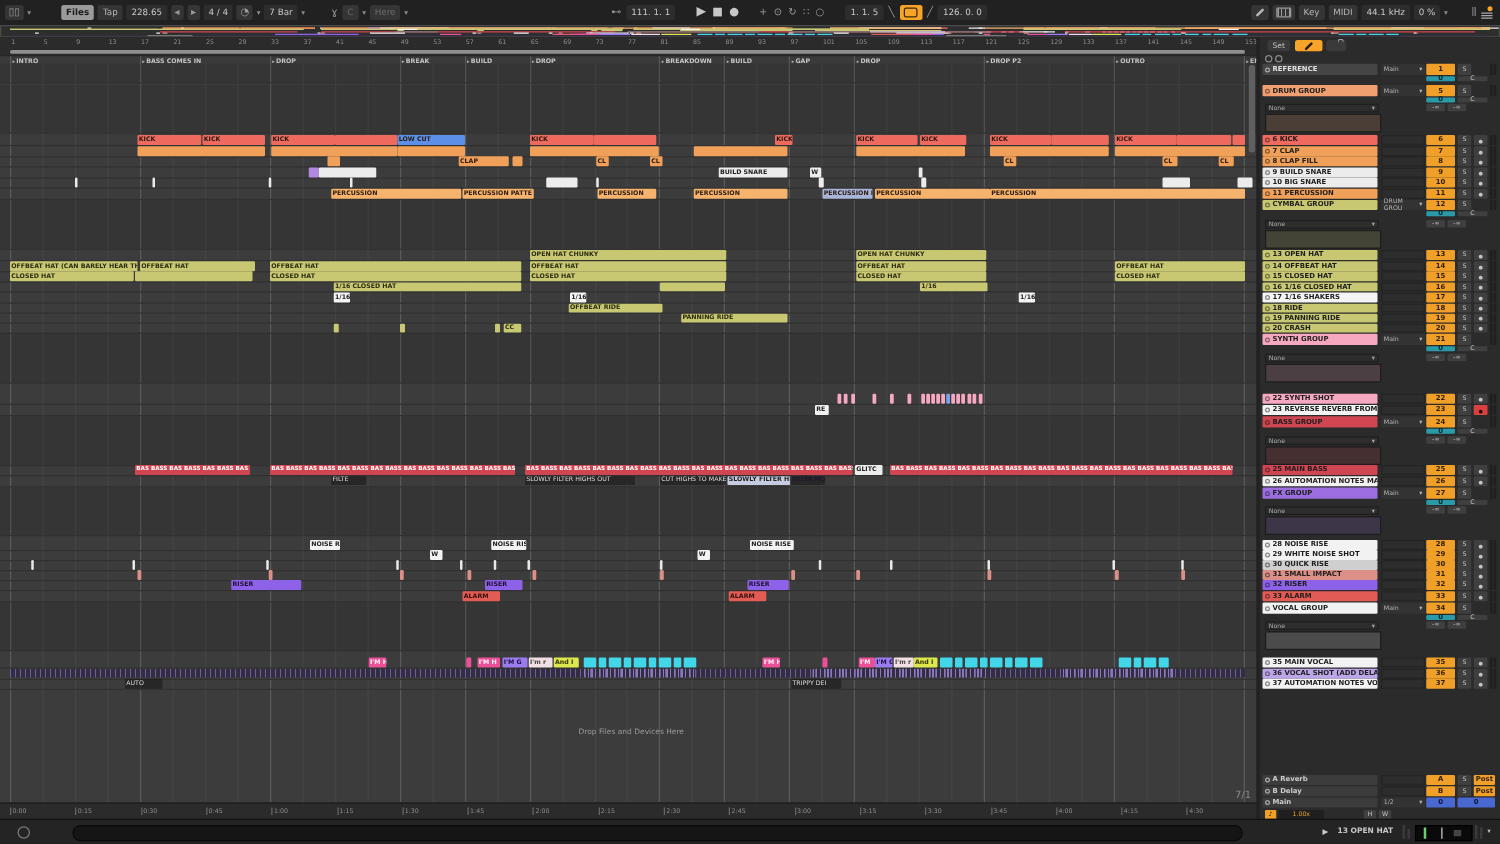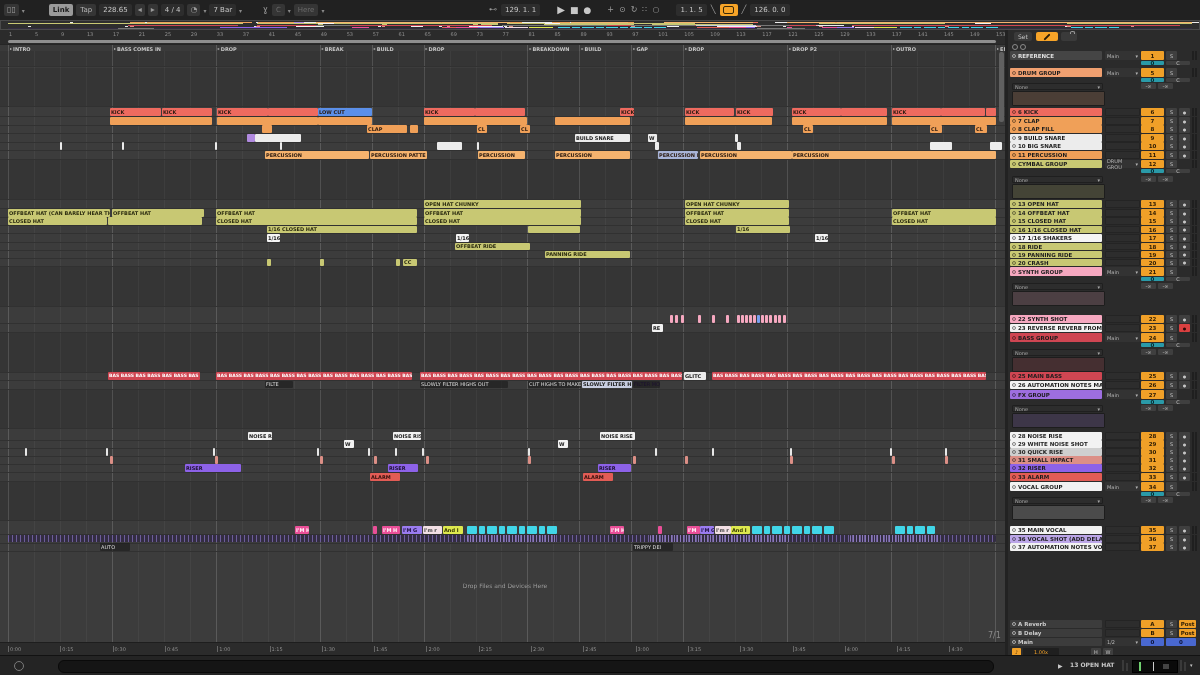--- a/index.html
+++ b/index.html
@@ -87,58 +87,81 @@
 </head>
 <body>
 
 <div id="stage">
 
   <div class="toolbar">
     <div class="tb" style="left:4px;">
       <span class="tico">▯▯</span>
       <span class="caret">▾</span>
       <span style="width:18px;"></span>
-      <span class="tbtn active">Link</span>
+      <span class="tbtn active">Files</span>
       <span class="tbtn">Tap</span>
       <span class="tbtn num">228.65</span>
       <span class="tico">◂</span>
       <span class="tico">▸</span>
       <span class="tbtn num">4 / 4</span>
       <span class="tico">◔</span>
       <span class="caret">▾</span>
       <span class="tbtn num">7 Bar</span>
       <span class="caret">▾</span>
       <span style="width:14px;"></span>
       <span class="tico plain">ɣ</span>
       <span class="tbtn dim">C</span>
       <span class="caret">▾</span>
       <span class="tbtn dim">Here</span>
       <span class="caret">▾</span>
     </div>
     <div class="tb" style="left:488px;">
       <span class="tico plain">⊷</span>
-      <span class="tbtn num">129. 1. 1</span>
+      <span class="tbtn num">111. 1. 1</span>
       <span style="width:10px;"></span>
       <span class="tico plain" style="font-size:10px;color:#c8c8c8;">▶</span>
       <span class="tico plain" style="font-size:9px;color:#c8c8c8;">■</span>
       <span class="tico plain" style="font-size:9px;color:#c8c8c8;">●</span>
       <span style="width:8px;"></span>
       <span class="tico plain">+</span>
       <span class="tico plain">⊙</span>
       <span class="tico plain">↻</span>
       <span class="tico plain">∷</span>
       <span class="tico plain">○</span>
       <span style="width:10px;"></span>
       <span class="tbtn num">1. 1. 5</span>
       <span class="tico plain">╲</span>
       <span class="loopbtn">
           <span class="loopglyph"></span>
         </span>
       <span class="tico plain">╱</span>
       <span class="tbtn num">126. 0. 0</span>
+    </div>
+    <div class="tb" style="right:6px;left:auto;">
+      <span class="tico">
+          <span class="pencil"></span>
+        </span>
+      <span class="tico">
+          <span class="kbdico"></span>
+        </span>
+      <span class="tbtn">Key</span>
+      <span class="tbtn">MIDI</span>
+      <span class="tbtn num">44.1 kHz</span>
+      <span class="tbtn num">0 %</span>
+      <span class="caret">▾</span>
+      <span style="width:12px;"></span>
+      <span class="tico plain">⫼</span>
+      <span style="display:flex;flex-direction:column;align-items:flex-end;gap:1px;">
+        <span class="odot"></span>
+        <span class="burger">
+            <i></i>
+            <i></i>
+            <i></i>
+          </span>
+      </span>
     </div>
   </div>
 
   <div class="overview" id="overview">
       <div style="position: absolute; left: 130.235px; top: 1.77157px; width: 61.1174px; height: 1px; background: rgb(238, 106, 95);"></div>
       <div style="position: absolute; left: 192.551px; top: 1.77157px; width: 59.919px; height: 1px; background: rgb(238, 106, 95);"></div>
       <div style="position: absolute; left: 258.462px; top: 1.77157px; width: 61.1174px; height: 1px; background: rgb(238, 106, 95);"></div>
       <div style="position: absolute; left: 319.579px; top: 1.77157px; width: 59.919px; height: 1px; background: rgb(238, 106, 95);"></div>
       <div style="position: absolute; left: 379.498px; top: 1.77157px; width: 64.7126px; height: 1px; background: rgb(91, 143, 232);"></div>
       <div style="position: absolute; left: 506.526px; top: 1.77157px; width: 61.1174px; height: 1px; background: rgb(238, 106, 95);"></div>

